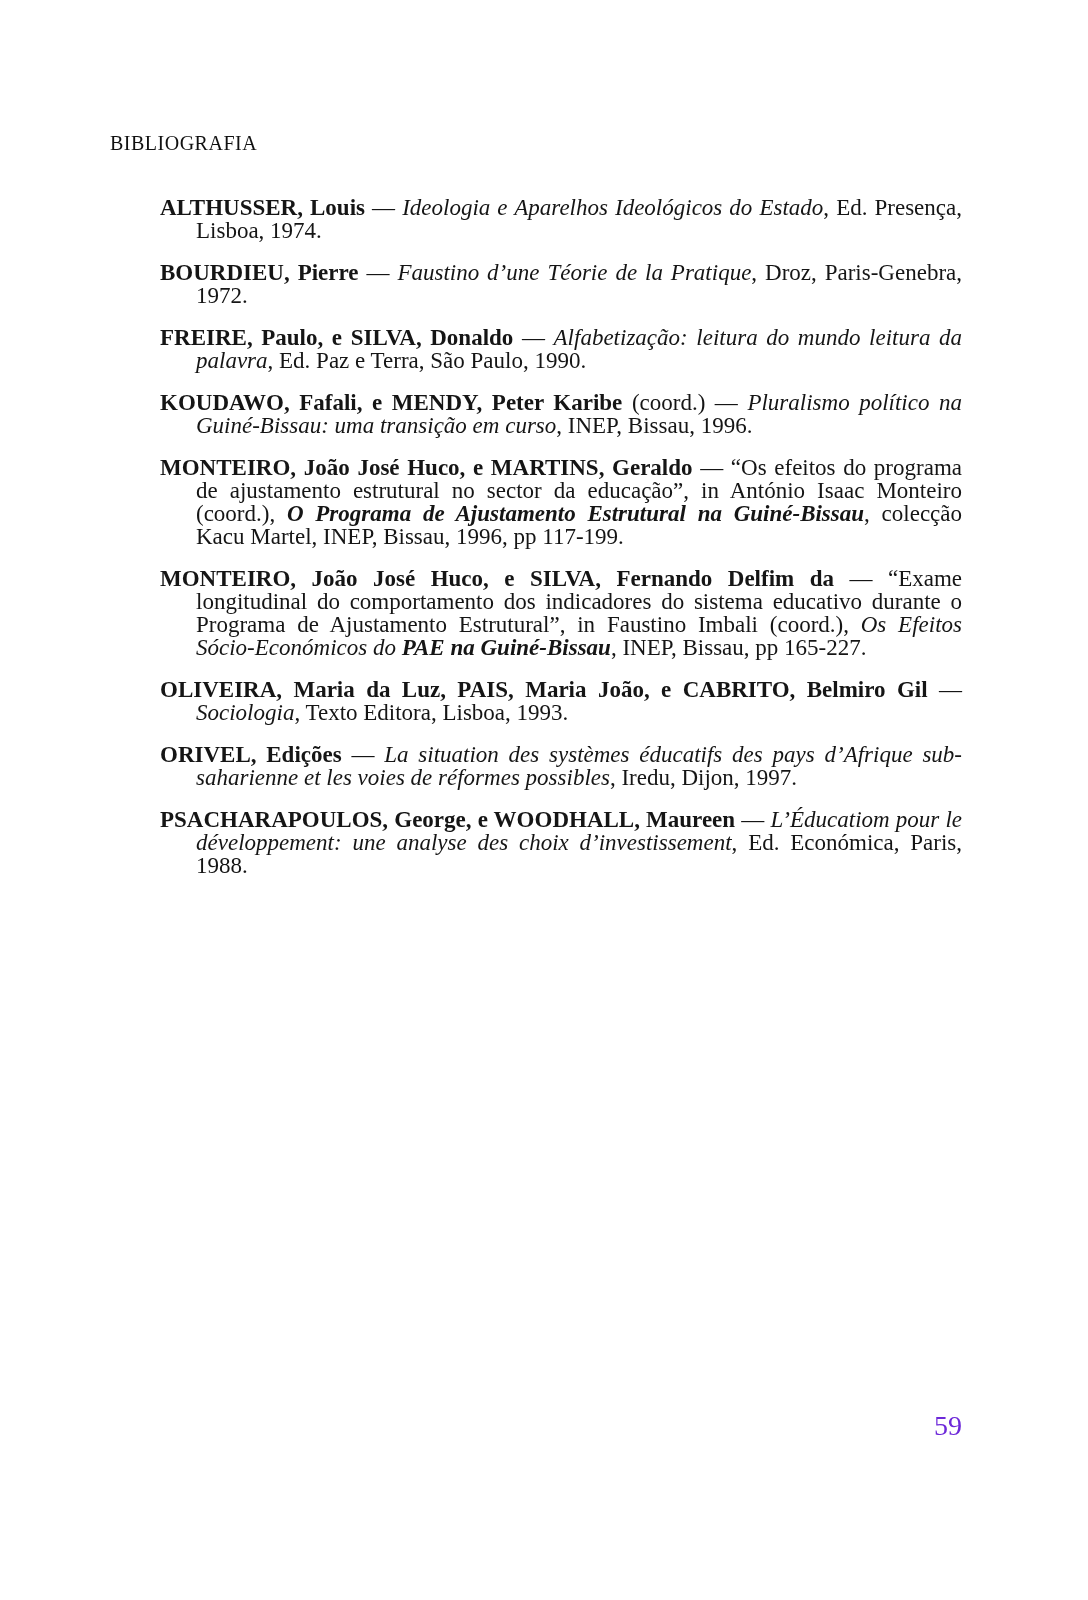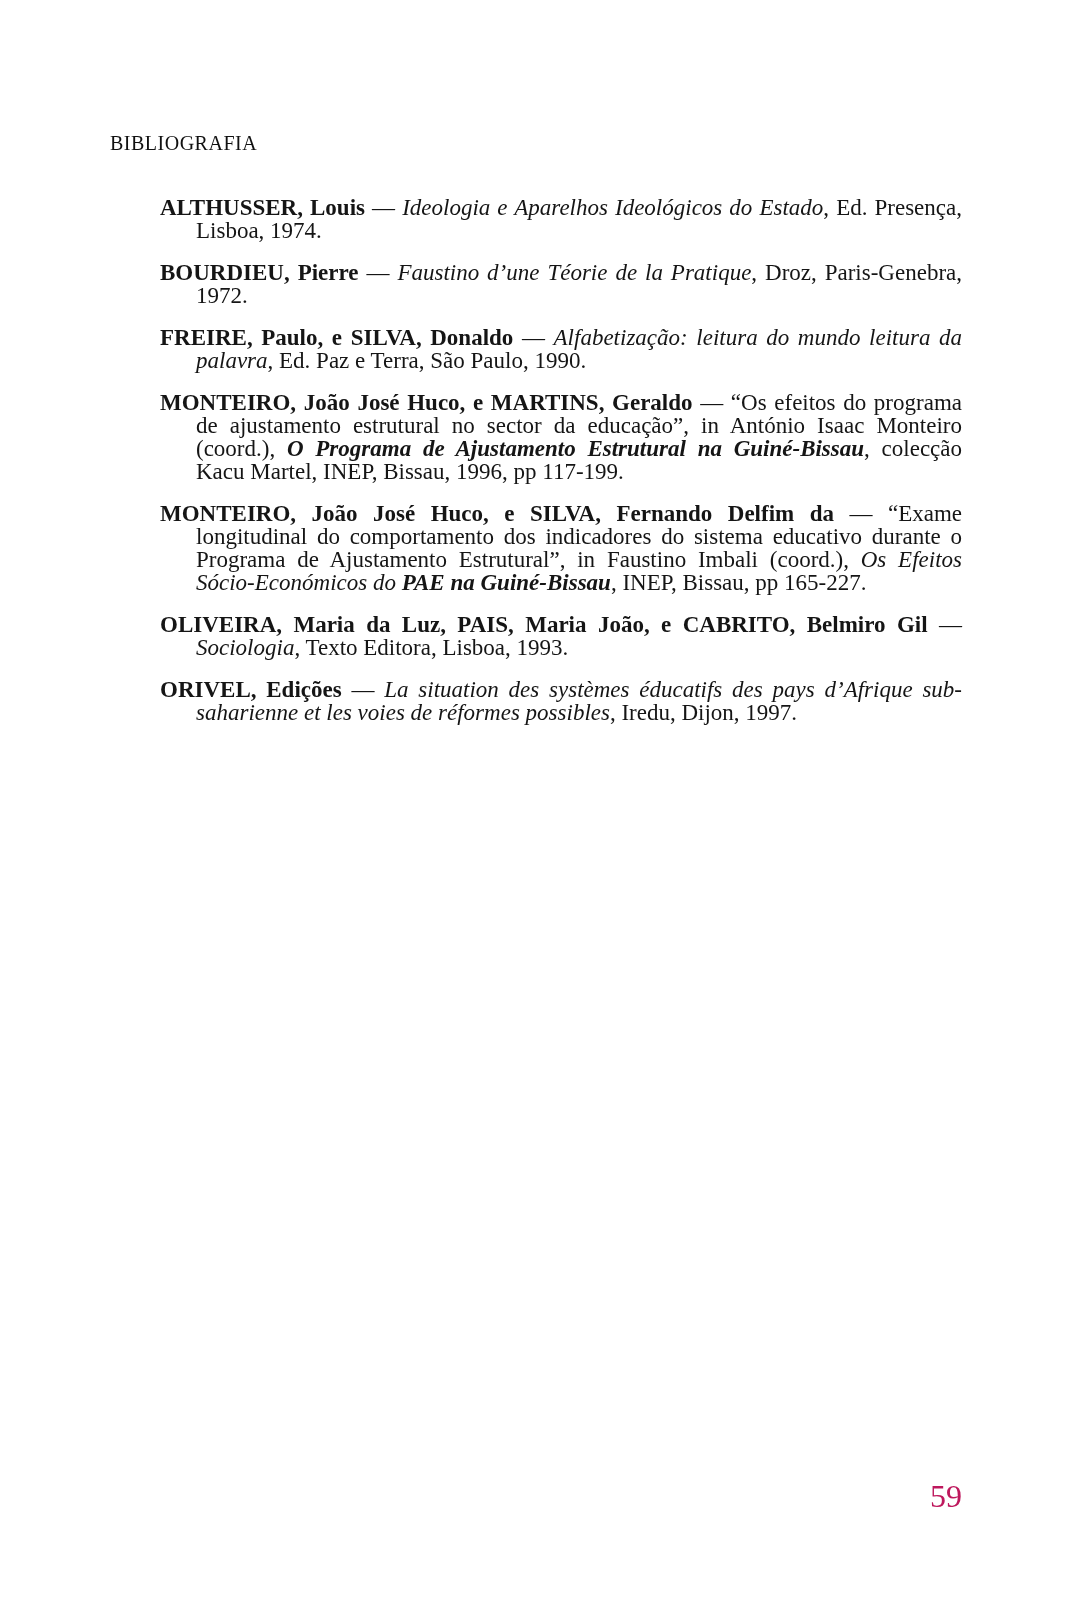--- a/index.html
+++ b/index.html
@@ -41,35 +41,37 @@
     line-height: 23px;
     color: #151515;
   }
   .seg-normal { font-weight: normal; font-style: normal; }
   .seg-bold   { font-weight: bold; }
   .seg-italic { font-style: italic; }
   .seg-bold-italic { font-weight: bold; font-style: italic; }
   .page-number {
     position: absolute;
     right: 126px;
-    top: 1478px;
-    font-size: 32px;
-    color: #be185d;
+    top: 1410px;
+    font-size: 28px;
+    color: #6d28d9;
   }
 </style>
 </head>
 <body>
 
 <div class="page">
   <h1 class="heading">BIBLIOGRAFIA</h1>
 
   <div class="entries">
       <p class="entry"><span class="seg-bold">ALTHUSSER, Louis</span><span class="seg-normal"> — </span><span class="seg-italic">Ideologia e Aparelhos Ideológicos do Estado</span><span class="seg-normal">, Ed. Presença, Lisboa, 1974.</span></p>
       <p class="entry"><span class="seg-bold">BOURDIEU, Pierre</span><span class="seg-normal"> — </span><span class="seg-italic">Faustino d’une Téorie de la Pratique</span><span class="seg-normal">, Droz, Paris-Genebra, 1972.</span></p>
       <p class="entry"><span class="seg-bold">FREIRE, Paulo, e SILVA, Donaldo</span><span class="seg-normal"> — </span><span class="seg-italic">Alfabetização: leitura do mundo leitura da palavra</span><span class="seg-normal">, Ed. Paz e Terra, São Paulo, 1990.</span></p>
+      <p class="entry"><span class="seg-bold">KOUDAWO, Fafali, e MENDY, Peter Karibe</span><span class="seg-normal"> (coord.) — </span><span class="seg-italic">Pluralismo político na Guiné-Bissau: uma transição em curso</span><span class="seg-normal">, INEP, Bissau, 1996.</span></p>
       <p class="entry"><span class="seg-bold">MONTEIRO, João José Huco, e MARTINS, Geraldo</span><span class="seg-normal"> — “Os efeitos do programa de ajustamento estrutural no sector da educação”, in António Isaac Monteiro (coord.), </span><span class="seg-bold-italic">O Programa de Ajustamento Estrutural na Guiné-Bissau</span><span class="seg-normal">, colecção Kacu Martel, INEP, Bissau, 1996, pp 117-199.</span></p>
       <p class="entry"><span class="seg-bold">MONTEIRO, João José Huco, e SILVA, Fernando Delfim da</span><span class="seg-normal"> — “Exame longitudinal do comportamento dos indicadores do sistema educativo durante o Programa de Ajustamento Estrutural”, in Faustino Imbali (coord.), </span><span class="seg-italic">Os Efeitos Sócio-Económicos do </span><span class="seg-bold-italic">PAE na Guiné-Bissau</span><span class="seg-normal">, INEP, Bissau, pp 165-227.</span></p>
       <p class="entry"><span class="seg-bold">OLIVEIRA, Maria da Luz, PAIS, Maria João, e CABRITO, Belmiro Gil</span><span class="seg-normal"> — </span><span class="seg-italic">Sociologia</span><span class="seg-normal">, Texto Editora, Lisboa, 1993.</span></p>
       <p class="entry"><span class="seg-bold">ORIVEL, Edições</span><span class="seg-normal"> — </span><span class="seg-italic">La situation des systèmes éducatifs des pays d’Afrique sub-saharienne et les voies de réformes possibles</span><span class="seg-normal">, Iredu, Dijon, 1997.</span></p>
+      <p class="entry"><span class="seg-bold">PSACHARAPOULOS, George, e WOODHALL, Maureen</span><span class="seg-normal"> — </span><span class="seg-italic">L’Éducatiom pour le développement: une analyse des choix d’investissement</span><span class="seg-normal">, Ed. Económica, Paris, 1988.</span></p>
     </div>
 
   <div class="page-number">59</div>
 </div>
 
 </body></html>

